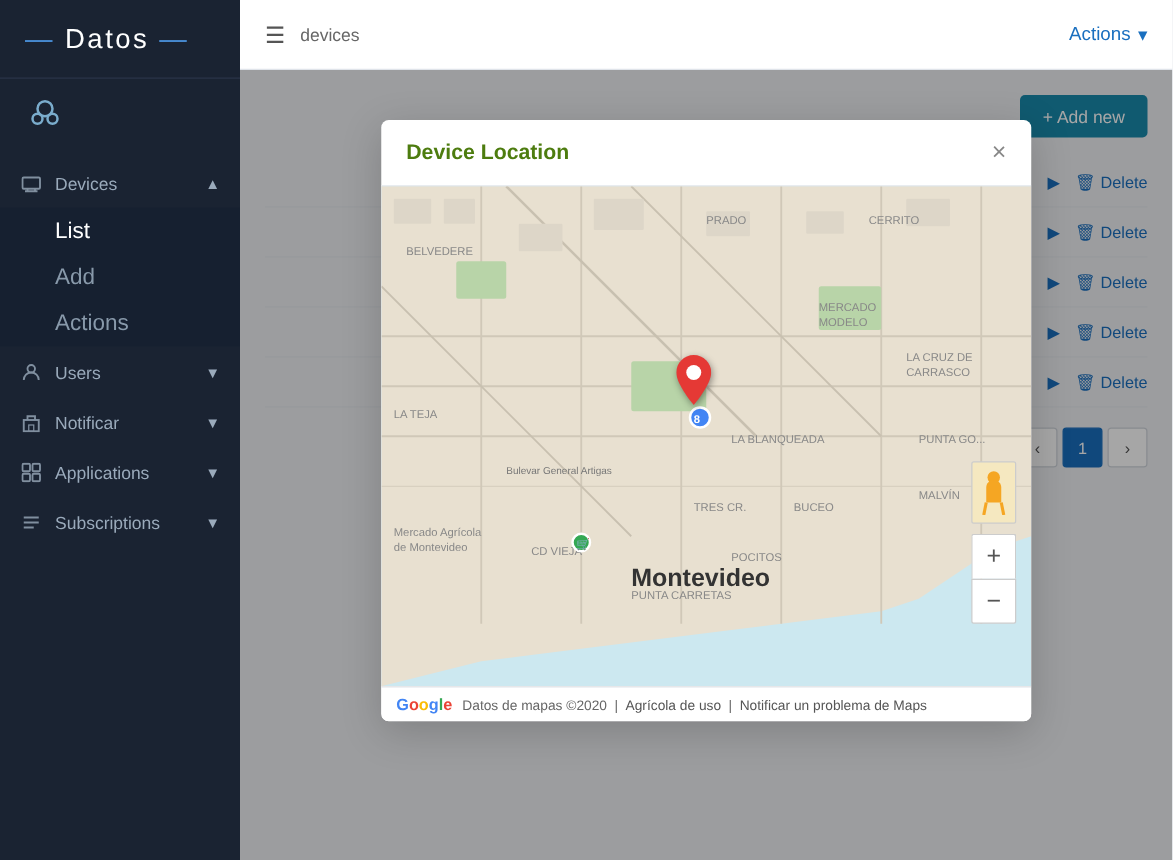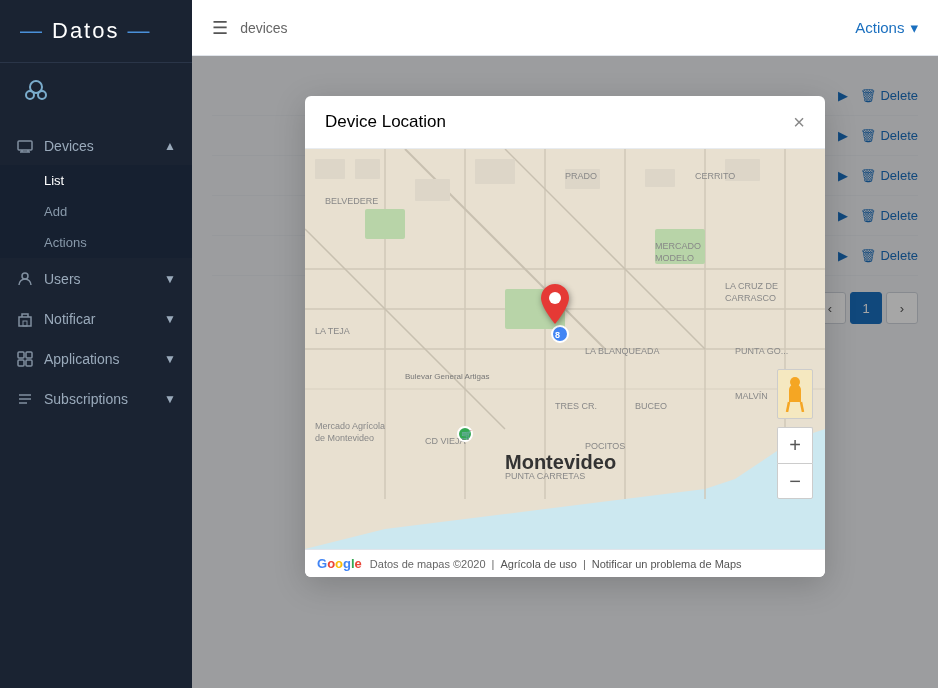--- a/index.html
+++ b/index.html
@@ -38,21 +38,21 @@
       font-size: 14px;
       color: #9aaabb;
       transition: background 0.15s;
     }
     .nav-item-left { display: flex; align-items: center; gap: 10px; }
     .nav-icon { width: 18px; height: 18px; opacity: 0.8; display: flex; align-items: center; justify-content: center; }
 
     .nav-children { background: #162030; }
     .nav-child-item {
       padding: 8px 32px 8px 44px;
-      font-size: 13px;
+      font-size: 18px;
       color: #8899aa;
       cursor: pointer;
     }
     .nav-child-item.active { color: #fff; }
 
     
     .main {
       flex: 1;
       display: flex;
       flex-direction: column;
@@ -140,21 +140,21 @@
       width: 520px;
       box-shadow: 0 8px 32px rgba(0,0,0,0.18);
       overflow: hidden;
     }
 
     .modal-header {
       display: flex; align-items: center; justify-content: space-between;
       padding: 16px 20px;
       border-bottom: 1px solid #e8ecf0;
     }
-    .modal-title { font-size: 17px; font-weight: 400; color: #000000; }
+    .modal-title { font-size: 17px; font-weight: 700; color: #4d7c0f; }
     .modal-close {
       background: none; border: none; cursor: pointer;
       color: #888; font-size: 20px; line-height: 1;
     }
 
     .modal-body { padding: 0; }
 
     
     .map-container {
       width: 100%;
@@ -163,21 +163,21 @@
       overflow: hidden;
       background: #e8e0d8;
     }
 
     
     .map-svg { width: 100%; height: 100%; }
 
     .map-footer {
       padding: 6px 12px;
       background: #fff;
-      display: flex; align-items: center; gap: 8px;
+      display: flex; align-items: flex-end; gap: 8px;
       font-size: 11px; color: #666;
       border-top: 1px solid #e0e4ea;
     }
     .google-logo { font-size: 13px; font-weight: bold; }
     .google-logo span:first-child { color: #4285F4; }
     .google-logo span:nth-child(2) { color: #EA4335; }
     .google-logo span:nth-child(3) { color: #FBBC05; }
     .google-logo span:nth-child(4) { color: #4285F4; }
     .google-logo span:nth-child(5) { color: #34A853; }
     .google-logo span:nth-child(6) { color: #EA4335; }
@@ -336,20 +336,25 @@
       <span class="hamburger">☰</span>
       <span class="breadcrumb">devices</span>
     </div>
     <button class="actions-btn">
       <span>Actions</span>
       <span>▾</span>
     </button>
   </div>
 
   <div class="content-area">
+    <div class="table-header-row">
+      <button class="add-new-btn">
+        <span>+ Add new</span>
+      </button>
+    </div>
 
     <div class="bg-table">
       <div class="bg-row">
         <span class="expand-icon">▶</span>
         <button class="delete-btn">
           <span>🗑</span>
           <span>Delete</span>
         </button>
       </div>
       <div class="bg-row">

